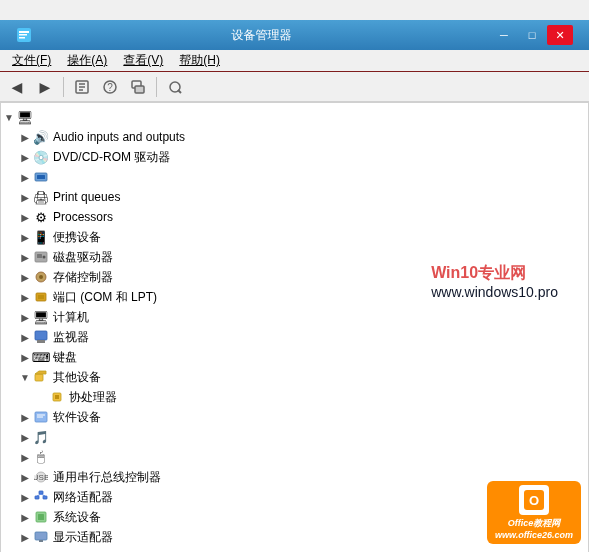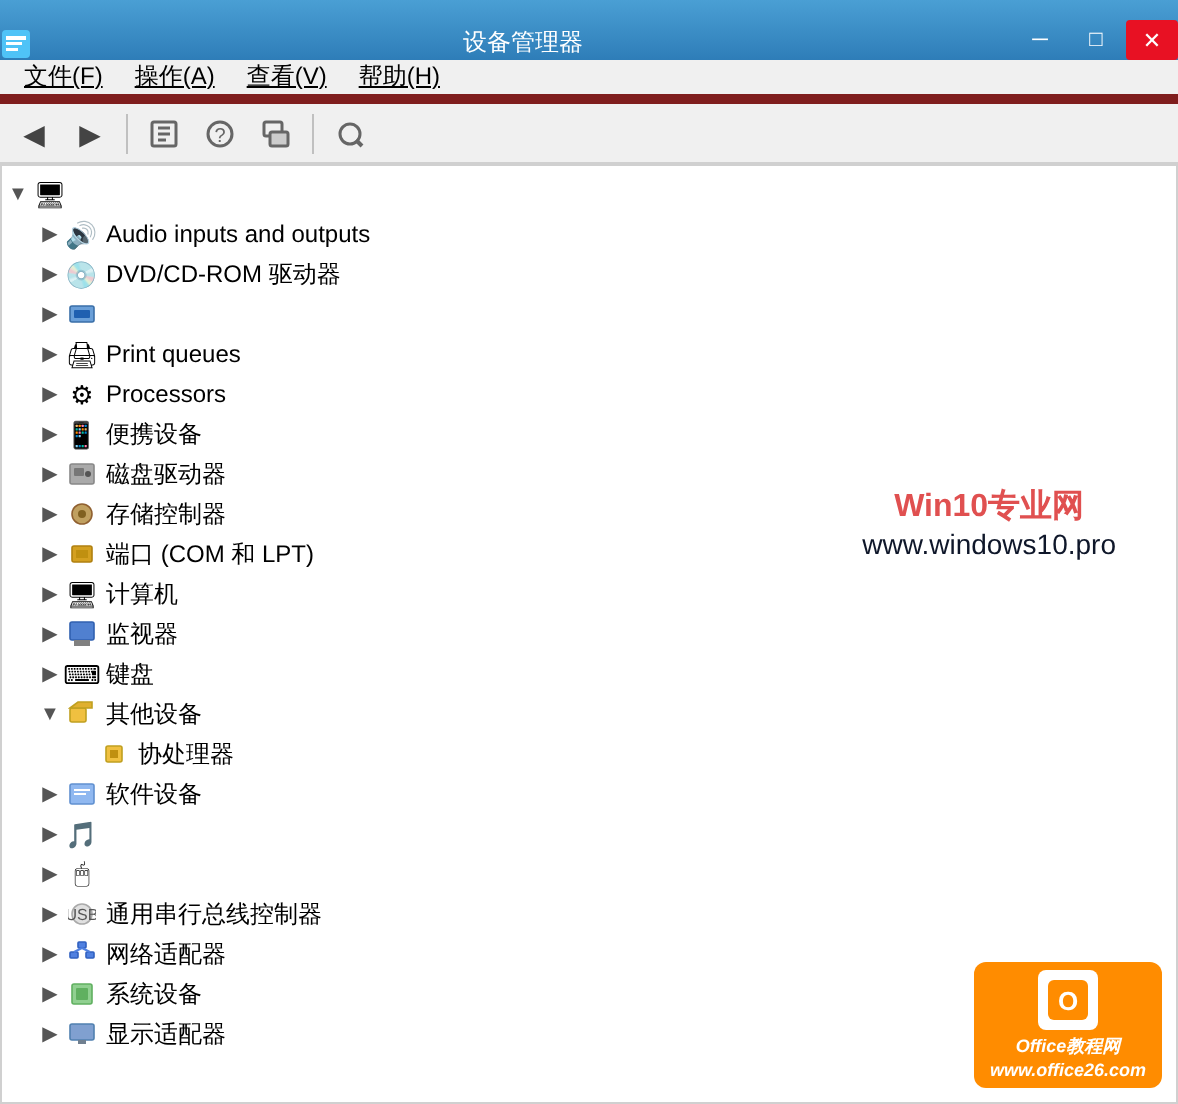--- a/index.html
+++ b/index.html
@@ -10,24 +10,25 @@
       font-size: 12px;
       background: #f0f0f0;
       overflow: hidden;
     }
 
     
     .title-bar {
       background: linear-gradient(to bottom, #4a9fd4, #2e7db8);
       height: 30px;
       display: flex;
-      align-items: flex-end;
+      align-items: center;
       justify-content: space-between;
-      padding: 0 0;
+      padding: 0 16px;
       user-select: none;
+      margin-top: 20px;
     }
     .title-bar-icon {
       width: 16px;
       height: 16px;
       display: flex;
       align-items: center;
       justify-content: center;
     }
     .title-bar-title {
       color: white;
@@ -48,21 +49,21 @@
       color: white;
       font-size: 11px;
       cursor: pointer;
       border-radius: 2px;
     }
     .title-btn.close { background: #e81123; }
 
     
     .menu-bar {
       background: #f0f0f0;
-      border-bottom: 5px solid #7f1d1d;
+      border-bottom: 1px solid #7f1d1d;
       height: 22px;
       display: flex;
       align-items: center;
       padding: 0 4px;
     }
     .menu-item {
       padding: 2px 8px;
       cursor: pointer;
       font-size: 12px;
       color: #000;
@@ -151,21 +152,20 @@
     .tree-label {
       color: #000;
       font-size: 12px;
     }
 
     
     .watermark {
       position: absolute;
       right: 30px;
       top: 160px;
-      text-align: center;
       pointer-events: none;
     }
     .watermark-line1 {
       color: #e05050;
       font-size: 16px;
       font-weight: bold;
     }
     .watermark-line2 {
       color: #0f172a;
       font-size: 14px;

